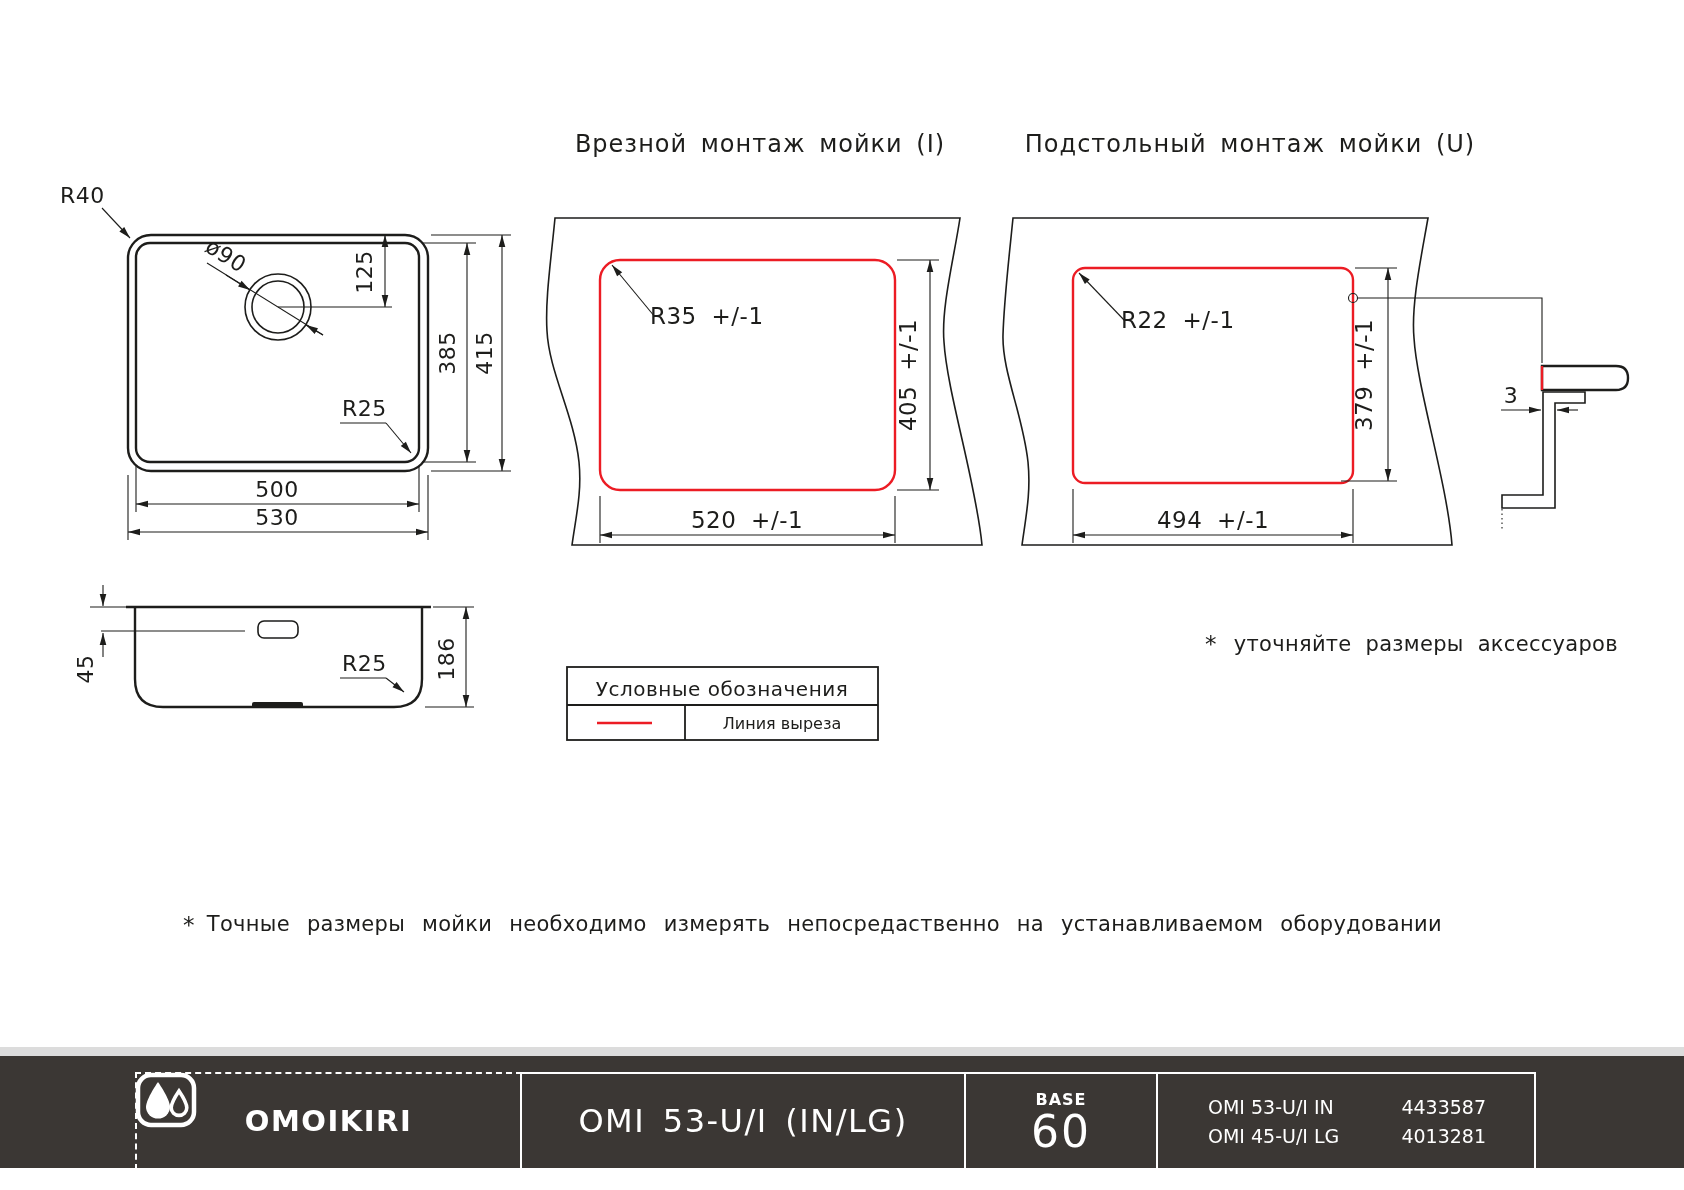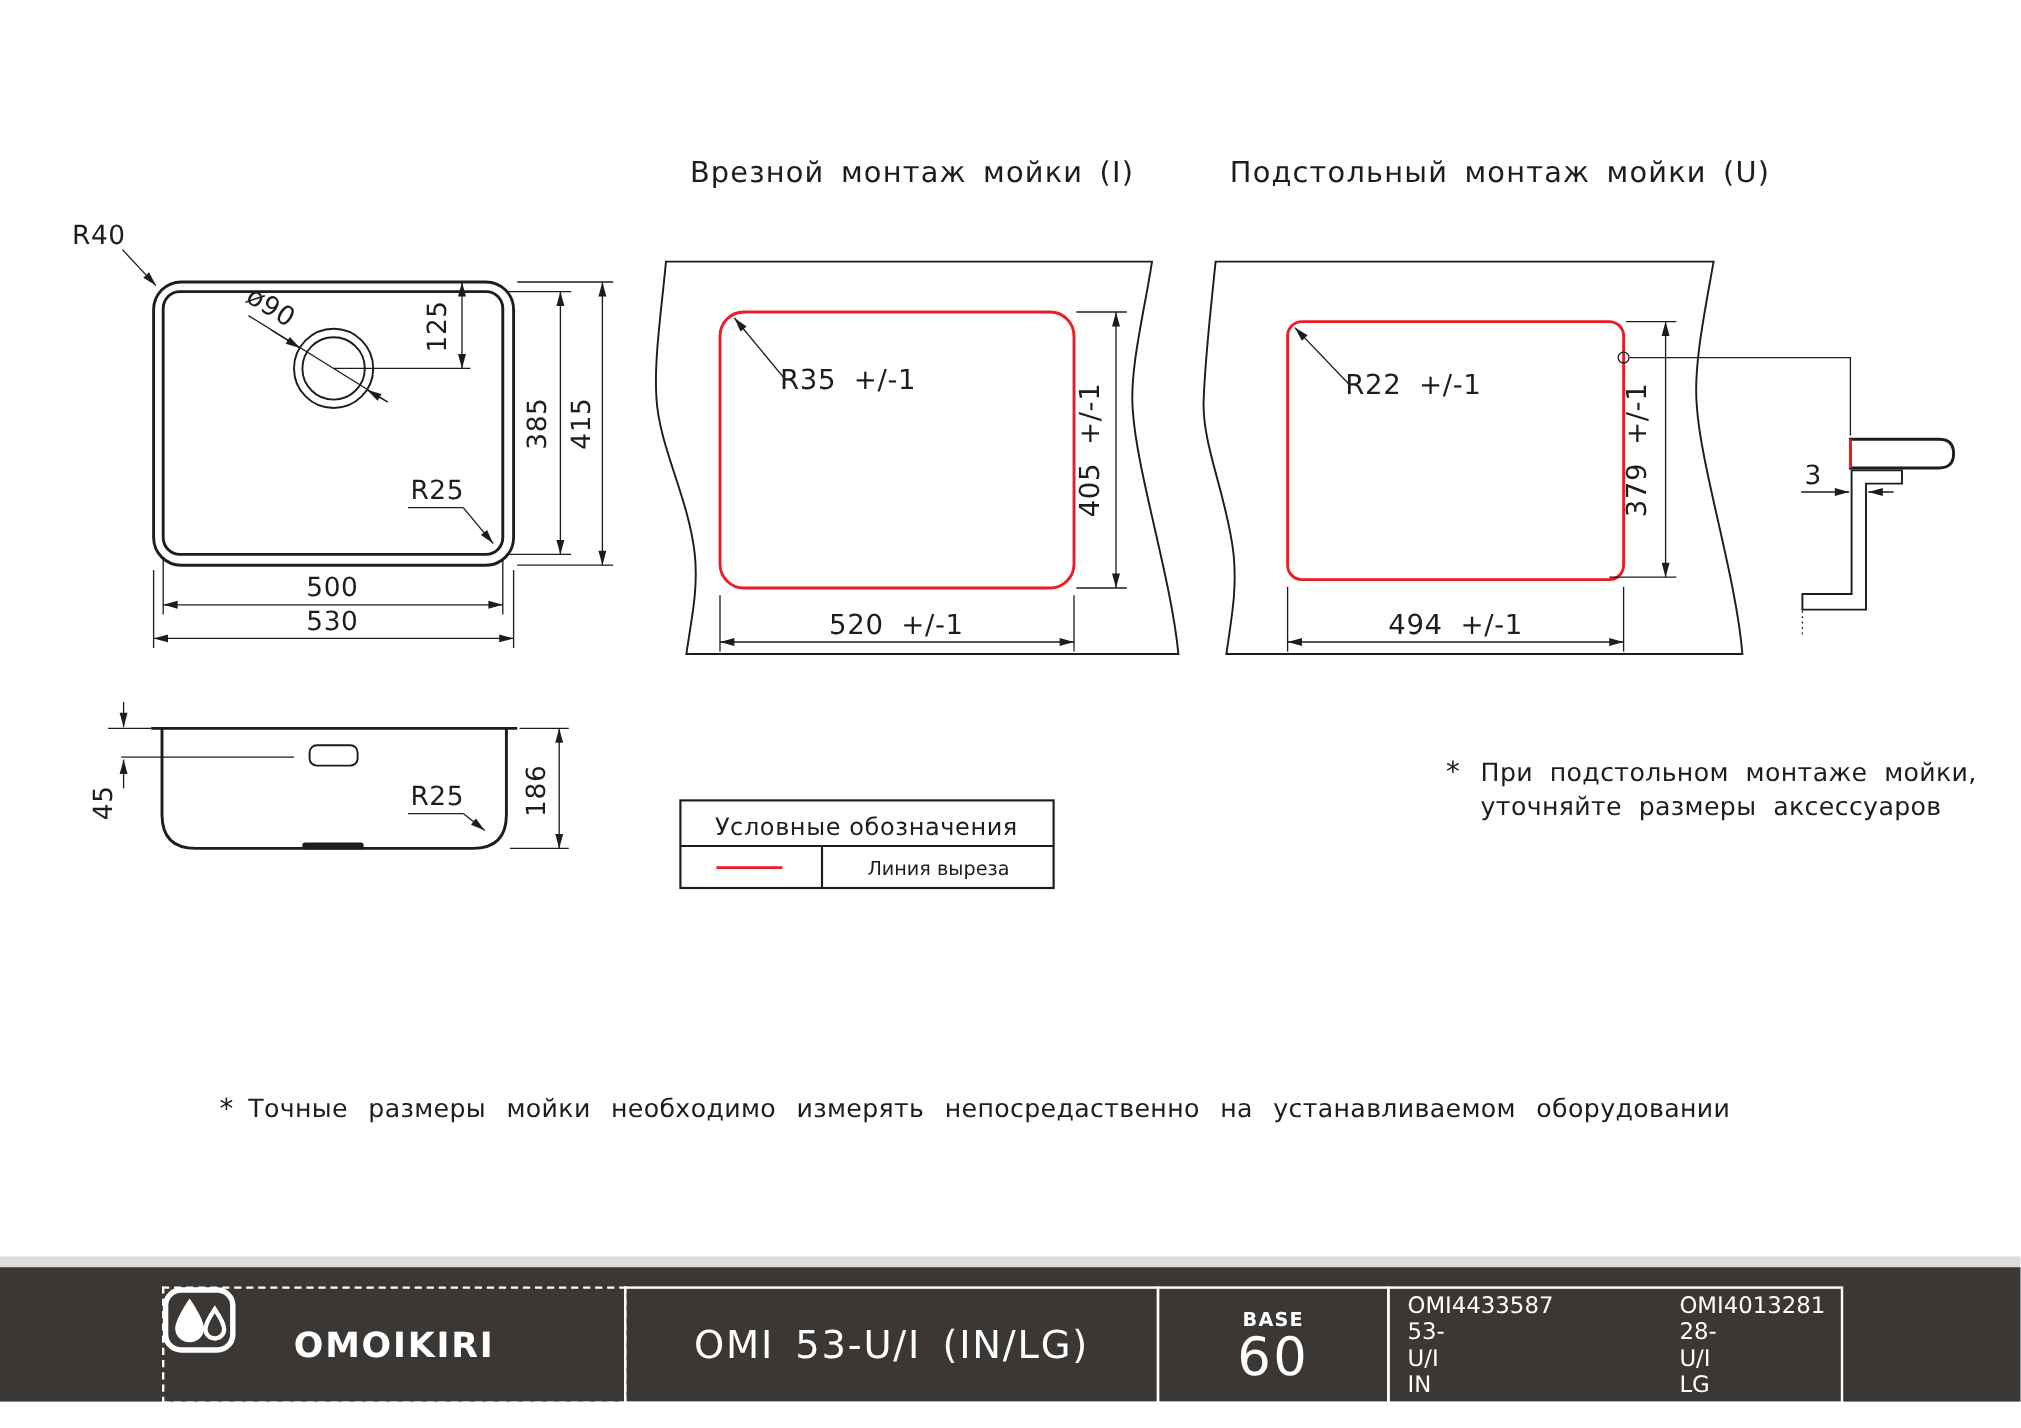--- a/index.html
+++ b/index.html
@@ -21,21 +21,21 @@
   #strip{position:absolute;left:0;top:1047px;width:1684px;height:9px;background:var(--strip,#dcdcdc);}
   #footer{position:absolute;left:0;top:1056px;width:1684px;height:112px;background:var(--footer_bg,#3b3734);}
   #footer-table{position:absolute;left:135px;top:16px;width:1407px;height:98px;display:flex;color:var(--footer_fg,#fff);}
   .fcell{box-sizing:border-box;border:2px solid var(--footer_fg,#fff);display:flex;align-items:center;justify-content:center;}
   .fcell+.fcell{margin-left:-2px;}
   #cell-logo{width:387px;border-style:dashed;gap:11px;}
   #cell-model{width:446px;font-size:32px;letter-spacing:1.5px;word-spacing:6px;}
   #cell-base{width:194px;flex-direction:column;gap:3px;justify-content:center;}
   #cell-base .base-label{font-size:16px;font-weight:600;letter-spacing:1px;}
   #cell-base .base-value{font-size:44px;letter-spacing:2px;line-height:40px;}
-  #cell-sku{width:380px;flex-direction:row;justify-content:center;gap:7px;font-size:19px;}
+  #cell-sku{width:380px;flex-direction:column;justify-content:center;gap:7px;font-size:19px;}
   .sku-row{width:100%;display:flex;justify-content:space-between;box-sizing:border-box;padding:0 48px 0 50px;}
   #brand-text{font-size:29px;font-weight:800;letter-spacing:1.5px;}
 </style>
 </head>
 <body>
 
 <div id="canvas">
 
 <svg width="1684" height="1050" viewBox="0 0 1684 1050">
   <defs>
@@ -204,21 +204,20 @@
     <line class="ln" stroke-width="1.8" x1="685" y1="705" x2="685" y2="740"></line>
     <text class="t20" x="722" y="696" text-anchor="middle">Условные обозначения</text>
     <line class="redsample" x1="597" y1="723" x2="652" y2="723"></line>
     <text class="t16" x="782" y="729" text-anchor="middle">Линия выреза</text>
   </g>
 </svg>
 
 <div class="note" id="note-under">
   <span class="star">*</span>
   <span>
-    <span style="display:block">При подстольном монтаже мойки,</span>
     <span style="display:block">уточняйте размеры аксессуаров</span>
   </span>
 </div>
 
 <div class="note" id="note-bottom">
   <span class="star">*</span>
   <span>Точные размеры мойки необходимо измерять непосредаственно на устанавливаемом оборудовании</span>
 </div>
 
 <div id="strip"></div>
@@ -238,20 +237,20 @@
     <div class="fcell" id="cell-base">
       <span class="base-label">BASE</span>
       <span class="base-value">60</span>
     </div>
     <div class="fcell" id="cell-sku">
       <div class="sku-row">
         <span>OMI 53-U/I IN</span>
         <span>4433587</span>
       </div>
       <div class="sku-row">
-        <span>OMI 28-U/I LG</span>
+        <span>OMI 45-U/I LG</span>
         <span>4013281</span>
       </div>
     </div>
   </div>
 </div>
 
 </div>
 
 </body></html>

